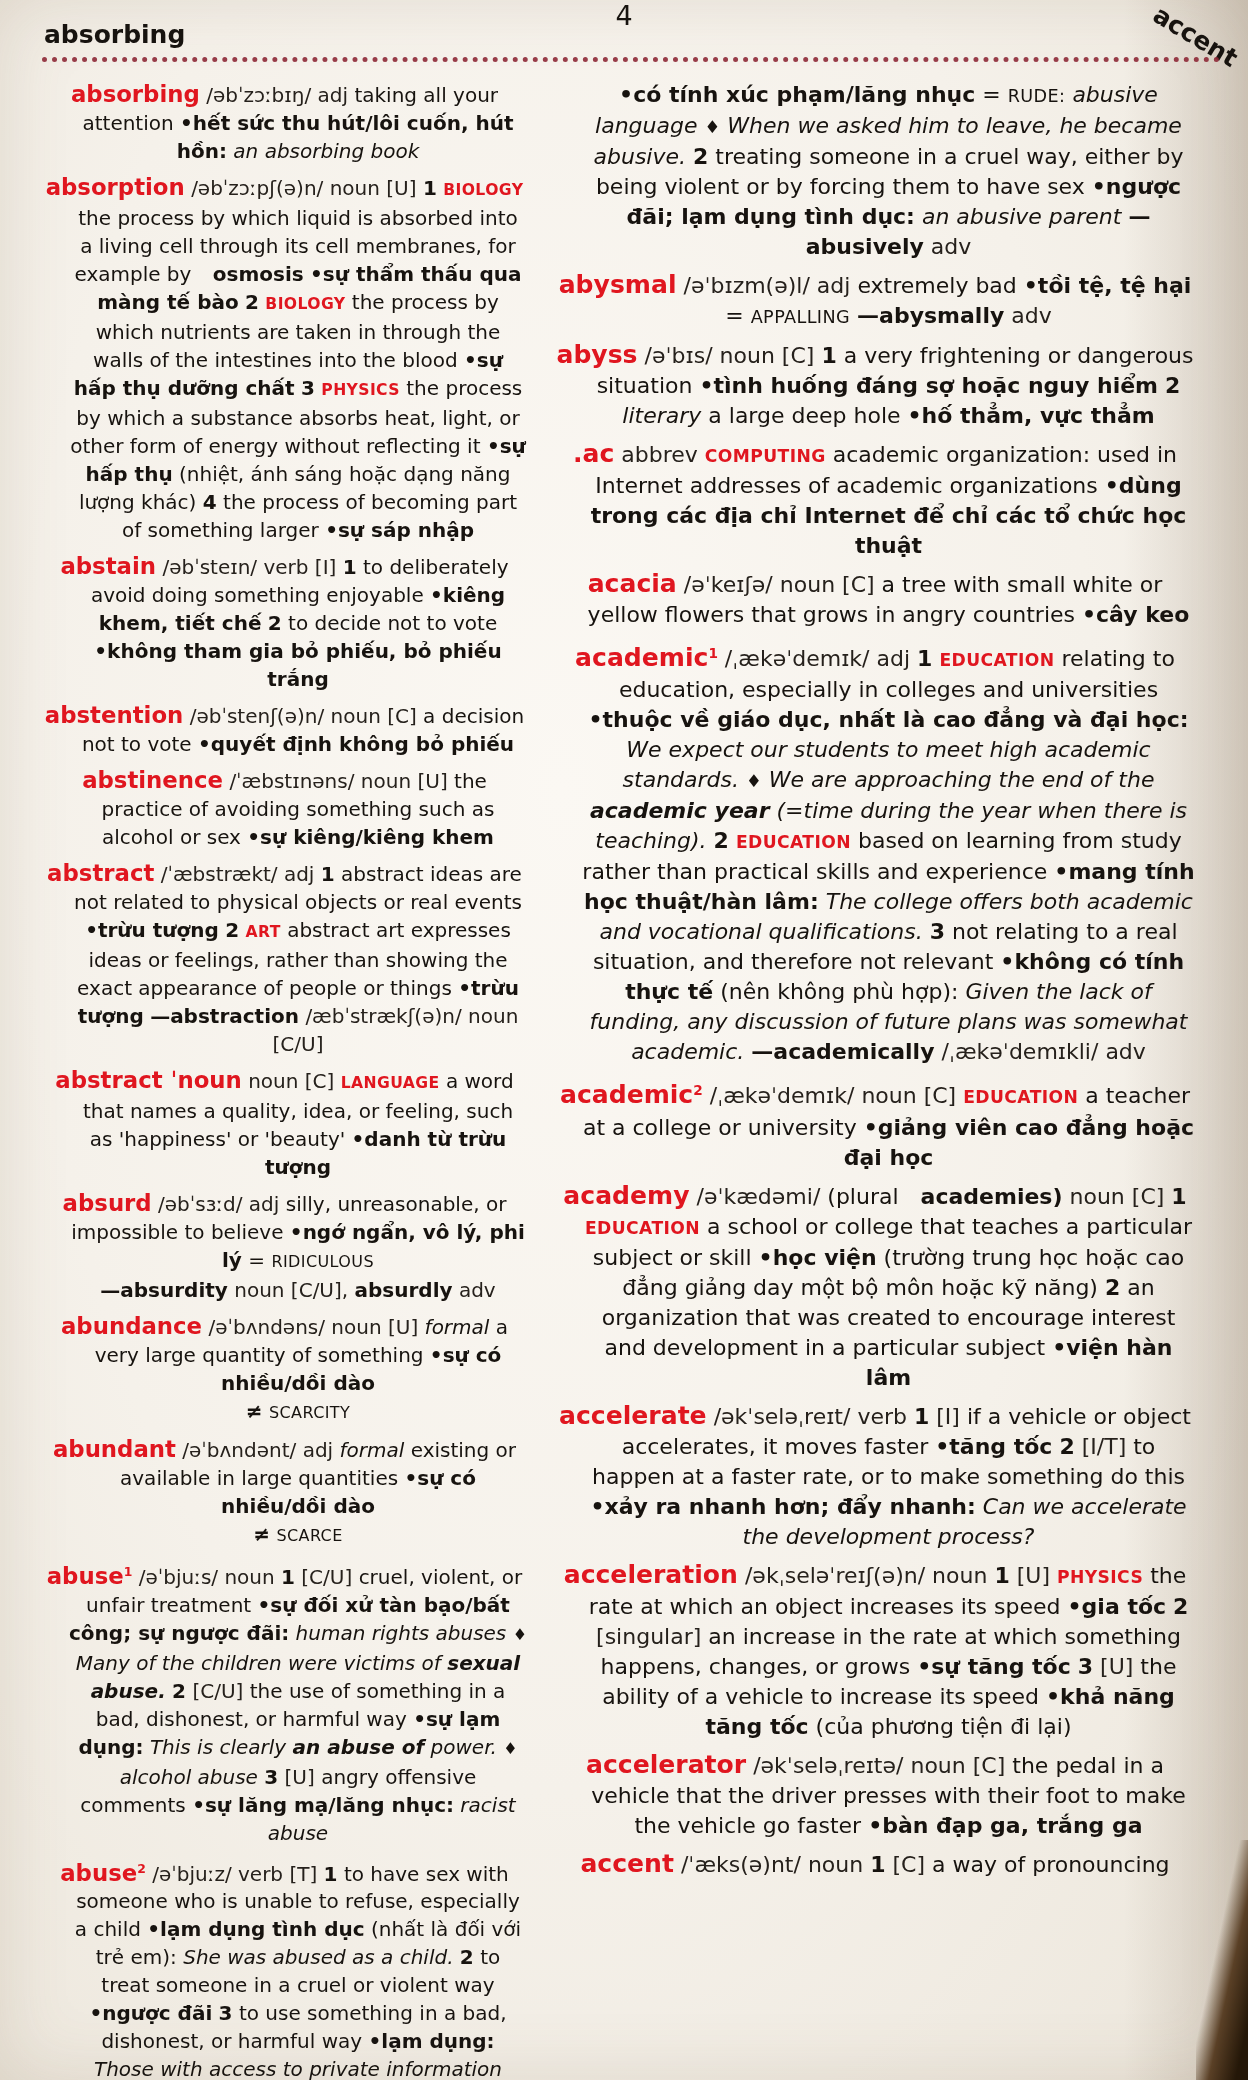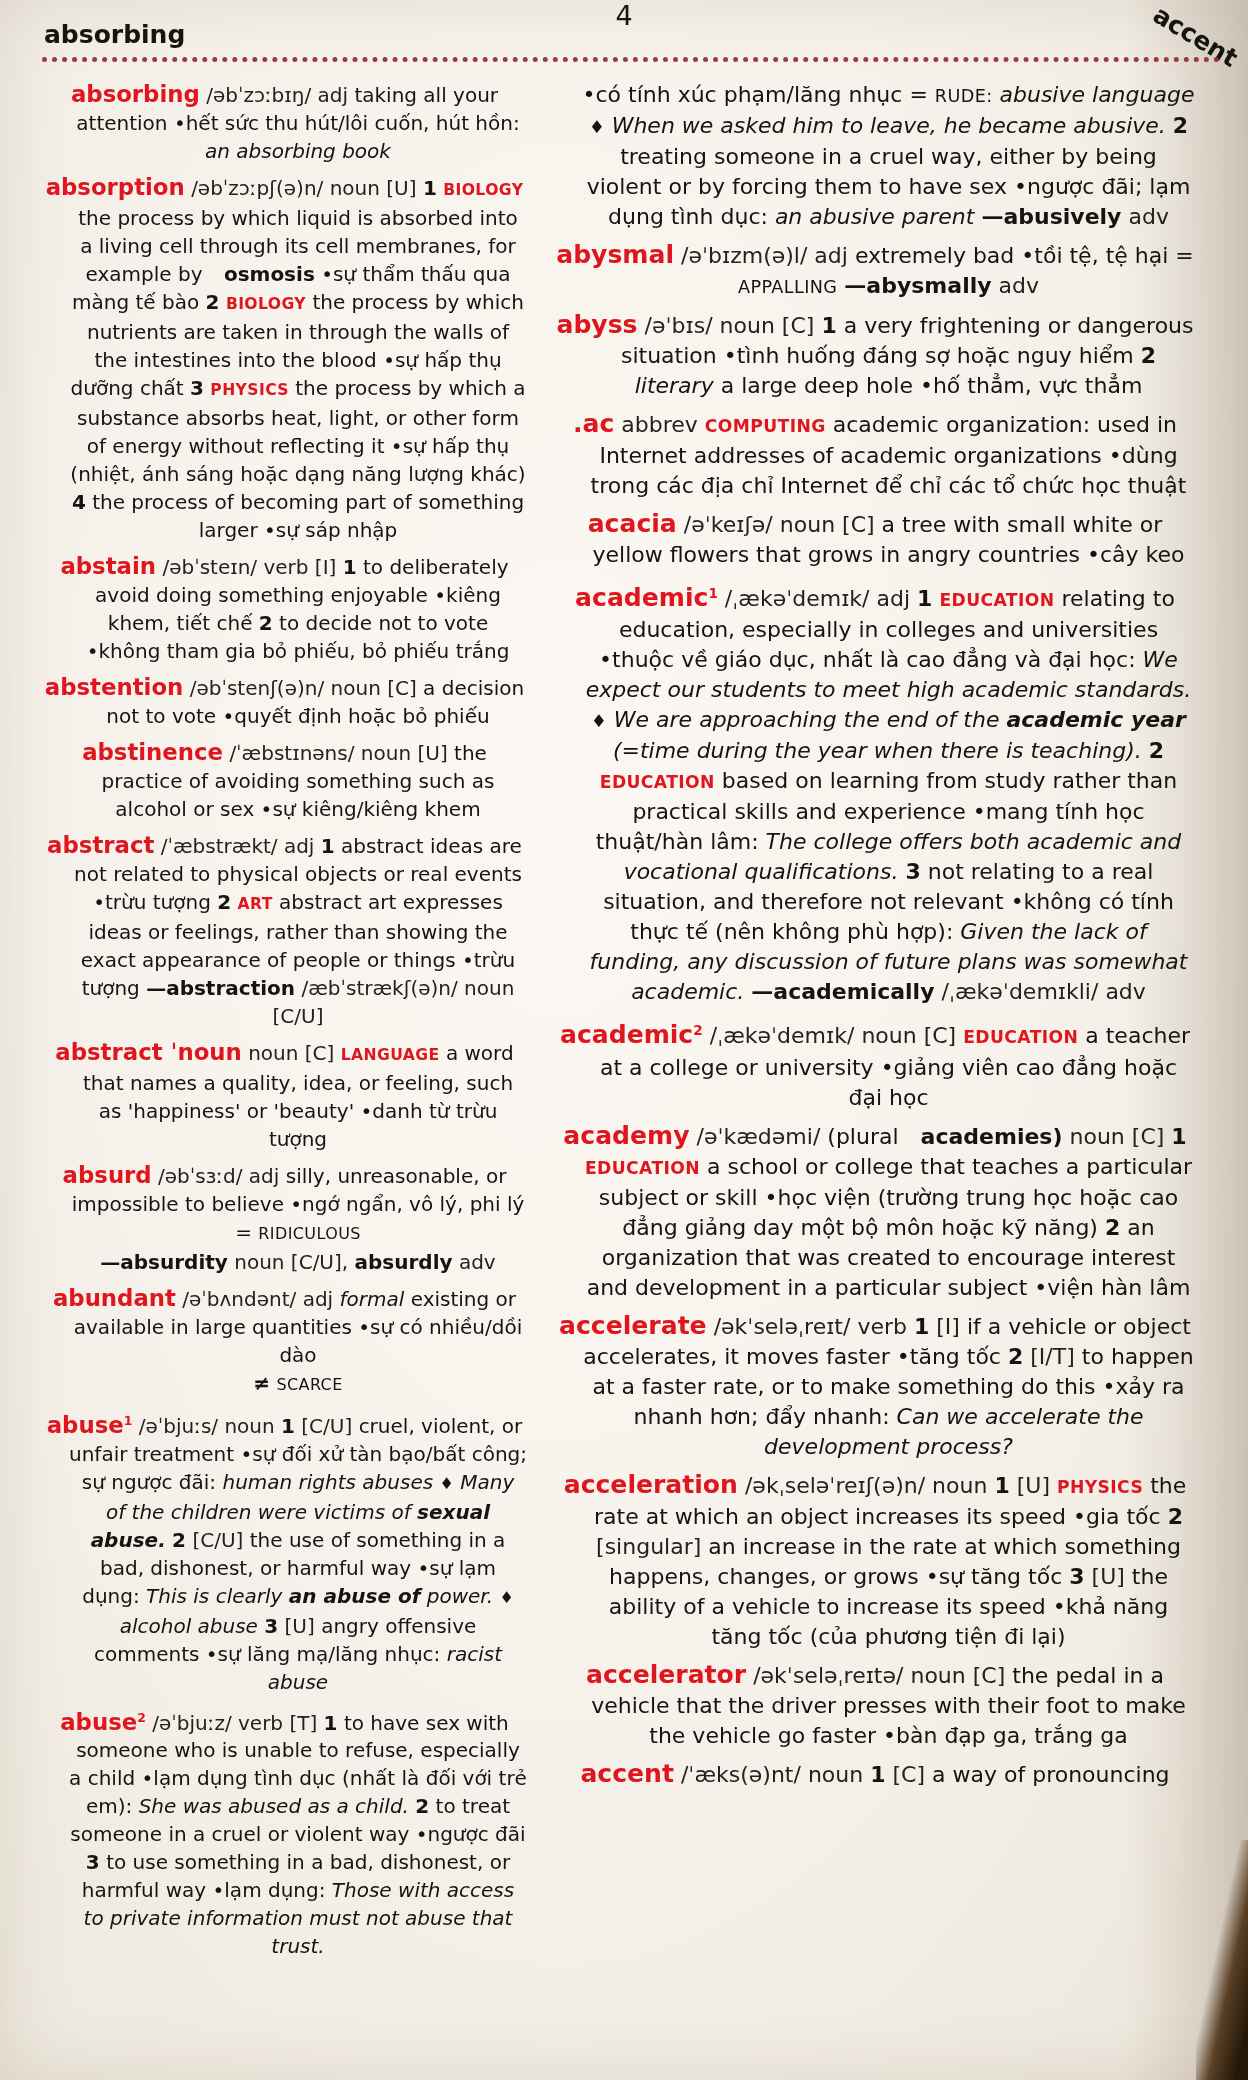--- a/index.html
+++ b/index.html
@@ -47,21 +47,21 @@
   .entry{margin:0 0 8px 0;padding-left:27px;text-indent:-27px;text-align:center;}
   .entry.cont{text-indent:0;}
   .seg-hw{color:#e0161f;font-weight:700;font-size:1.14em;}
   sup.seg-sup{color:#e0161f;font-weight:700;font-size:0.62em;}
   .seg-pron{color:#26211c;}
   .seg-pos{color:#26211c;}
   .seg-gram{color:#26211c;}
   .seg-num{font-weight:700;}
   .seg-field{color:#e0161f;font-weight:700;font-size:0.78em;letter-spacing:0.4px;}
   .seg-txt{}
-  .seg-vn{font-weight:400;}
+  .seg-vn{font-weight:700;}
   .seg-ex{font-style:italic;}
   .seg-exb{font-style:italic;font-weight:700;margin-top:47px;}
   .seg-der{font-weight:700;}
   .seg-syn{font-size:0.8em;letter-spacing:0.4px;}
   .seg-ant{font-weight:700;}
   .seg-eq{}
   .seg-dia{font-size:0.8em;}
   .seg-it{font-style:italic;}
   .seg-bold{font-weight:700;margin-left:15px;}
 </style>
@@ -72,25 +72,26 @@
   <div class="page-number">4</div>
   <div class="guide-left">absorbing</div>
   <div class="guide-right">accent</div>
   <div class="dotted-rule"></div>
 
   <div class="columns">
     <div class="col col-left" id="col-left">
         <div class="entry"><span class="seg-hw">absorbing</span> <span class="seg-pron">/əbˈzɔːbɪŋ/</span> <span class="seg-pos">adj</span> <span class="seg-txt">taking all your attention</span> <span class="seg-vn">•hết sức thu hút/lôi cuốn, hút hồn:</span> <span class="seg-ex">an absorbing book</span></div>
         <div class="entry"><span class="seg-hw">absorption</span> <span class="seg-pron">/əbˈzɔːpʃ(ə)n/</span> <span class="seg-pos">noun</span> <span class="seg-gram">[U]</span> <span class="seg-num">1</span> <span class="seg-field">BIOLOGY</span> <span class="seg-txt">the process by which liquid is absorbed into a living cell through its cell membranes, for example by</span> <span class="seg-bold">osmosis</span> <span class="seg-vn">•sự thẩm thấu qua màng tế bào</span> <span class="seg-num">2</span> <span class="seg-field">BIOLOGY</span> <span class="seg-txt">the process by which nutrients are taken in through the walls of the intestines into the blood</span> <span class="seg-vn">•sự hấp thụ dưỡng chất</span> <span class="seg-num">3</span> <span class="seg-field">PHYSICS</span> <span class="seg-txt">the process by which a substance absorbs heat, light, or other form of energy without reflecting it</span> <span class="seg-vn">•sự hấp thụ</span> <span class="seg-txt">(nhiệt, ánh sáng hoặc dạng năng lượng khác)</span> <span class="seg-num">4</span> <span class="seg-txt">the process of becoming part of something larger</span> <span class="seg-vn">•sự sáp nhập</span></div>
         <div class="entry"><span class="seg-hw">abstain</span> <span class="seg-pron">/əbˈsteɪn/</span> <span class="seg-pos">verb</span> <span class="seg-gram">[I]</span> <span class="seg-num">1</span> <span class="seg-txt">to deliberately avoid doing something enjoyable</span> <span class="seg-vn">•kiêng khem, tiết chế</span> <span class="seg-num">2</span> <span class="seg-txt">to decide not to vote</span> <span class="seg-vn">•không tham gia bỏ phiếu, bỏ phiếu trắng</span></div>
-        <div class="entry"><span class="seg-hw">abstention</span> <span class="seg-pron">/əbˈstenʃ(ə)n/</span> <span class="seg-pos">noun</span> <span class="seg-gram">[C]</span> <span class="seg-txt">a decision not to vote</span> <span class="seg-vn">•quyết định hoặc bỏ phiếu</span></div>
+        <div class="entry"><span class="seg-hw">abstention</span> <span class="seg-pron">/əbˈstenʃ(ə)n/</span> <span class="seg-pos">noun</span> <span class="seg-gram">[C]</span> <span class="seg-txt">a decision not to vote</span> <span class="seg-vn">•quyết định không bỏ phiếu</span></div>
         <div class="entry"><span class="seg-hw">abstinence</span> <span class="seg-pron">/ˈæbstɪnəns/</span> <span class="seg-pos">noun</span> <span class="seg-gram">[U]</span> <span class="seg-txt">the practice of avoiding something such as alcohol or sex</span> <span class="seg-vn">•sự kiêng/kiêng khem</span></div>
         <div class="entry"><span class="seg-hw">abstract</span> <span class="seg-pron">/ˈæbstrækt/</span> <span class="seg-pos">adj</span> <span class="seg-num">1</span> <span class="seg-txt">abstract ideas are not related to physical objects or real events</span> <span class="seg-vn">•trừu tượng</span> <span class="seg-num">2</span> <span class="seg-field">ART</span> <span class="seg-txt">abstract art expresses ideas or feelings, rather than showing the exact appearance of people or things</span> <span class="seg-vn">•trừu tượng</span> <span class="seg-der">—abstraction</span> <span class="seg-pron">/æbˈstrækʃ(ə)n/</span> <span class="seg-pos">noun</span> <span class="seg-gram">[C/U]</span></div>
         <div class="entry"><span class="seg-hw">abstract ˈnoun</span> <span class="seg-pos">noun</span> <span class="seg-gram">[C]</span> <span class="seg-field">LANGUAGE</span> <span class="seg-txt">a word that names a quality, idea, or feeling, such as 'happiness' or 'beauty'</span> <span class="seg-vn">•danh từ trừu tượng</span></div>
         <div class="entry"><span class="seg-hw">absurd</span> <span class="seg-pron">/əbˈsɜːd/</span> <span class="seg-pos">adj</span> <span class="seg-txt">silly, unreasonable, or impossible to believe</span> <span class="seg-vn">•ngớ ngẩn, vô lý, phi lý</span> <span class="seg-eq">=</span> <span class="seg-syn">RIDICULOUS</span><br><span class="seg-der">—absurdity</span> <span class="seg-pos">noun</span> <span class="seg-gram">[C/U],</span> <span class="seg-der">absurdly</span> <span class="seg-pos">adv</span></div>
+        <div class="entry"><span class="seg-hw">abundance</span> <span class="seg-pron">/əˈbʌndəns/</span> <span class="seg-pos">noun</span> <span class="seg-gram">[U]</span> <span class="seg-it">formal</span> <span class="seg-txt">a very large quantity of something</span> <span class="seg-vn">•sự có nhiều/dồi dào</span><br><span class="seg-ant">≠</span> <span class="seg-syn">SCARCITY</span></div>
         <div class="entry"><span class="seg-hw">abundant</span> <span class="seg-pron">/əˈbʌndənt/</span> <span class="seg-pos">adj</span> <span class="seg-it">formal</span> <span class="seg-txt">existing or available in large quantities</span> <span class="seg-vn">•sự có nhiều/dồi dào</span><br><span class="seg-ant">≠</span> <span class="seg-syn">SCARCE</span></div>
         <div class="entry"><span class="seg-hw">abuse</span><sup class="seg-sup">1</sup> <span class="seg-pron">/əˈbjuːs/</span> <span class="seg-pos">noun</span> <span class="seg-num">1</span> <span class="seg-gram">[C/U]</span> <span class="seg-txt">cruel, violent, or unfair treatment</span> <span class="seg-vn">•sự đối xử tàn bạo/bất công; sự ngược đãi:</span> <span class="seg-ex">human rights abuses</span> <span class="seg-dia">♦</span> <span class="seg-ex">Many of the children were victims of</span> <span class="seg-exb">sexual abuse.</span> <span class="seg-num">2</span> <span class="seg-gram">[C/U]</span> <span class="seg-txt">the use of something in a bad, dishonest, or harmful way</span> <span class="seg-vn">•sự lạm dụng:</span> <span class="seg-ex">This is clearly</span> <span class="seg-exb">an abuse of</span> <span class="seg-ex">power.</span> <span class="seg-dia">♦</span> <span class="seg-ex">alcohol abuse</span> <span class="seg-num">3</span> <span class="seg-gram">[U]</span> <span class="seg-txt">angry offensive comments</span> <span class="seg-vn">•sự lăng mạ/lăng nhục:</span> <span class="seg-ex">racist abuse</span></div>
         <div class="entry"><span class="seg-hw">abuse</span><sup class="seg-sup">2</sup> <span class="seg-pron">/əˈbjuːz/</span> <span class="seg-pos">verb</span> <span class="seg-gram">[T]</span> <span class="seg-num">1</span> <span class="seg-txt">to have sex with someone who is unable to refuse, especially a child</span> <span class="seg-vn">•lạm dụng tình dục</span> <span class="seg-txt">(nhất là đối với trẻ em):</span> <span class="seg-ex">She was abused as a child.</span> <span class="seg-num">2</span> <span class="seg-txt">to treat someone in a cruel or violent way</span> <span class="seg-vn">•ngược đãi</span> <span class="seg-num">3</span> <span class="seg-txt">to use something in a bad, dishonest, or harmful way</span> <span class="seg-vn">•lạm dụng:</span> <span class="seg-ex">Those with access to private information must not abuse that trust.</span>      </div>
       </div>
     <div class="col col-right" id="col-right">
         <div class="entry cont"><span class="seg-vn">•có tính xúc phạm/lăng nhục</span> <span class="seg-eq">=</span> <span class="seg-syn">RUDE:</span> <span class="seg-ex">abusive language</span> <span class="seg-dia">♦</span> <span class="seg-ex">When we asked him to leave, he became abusive.</span> <span class="seg-num">2</span> <span class="seg-txt">treating someone in a cruel way, either by being violent or by forcing them to have sex</span> <span class="seg-vn">•ngược đãi; lạm dụng tình dục:</span> <span class="seg-ex">an abusive parent</span> <span class="seg-der">—abusively</span> <span class="seg-pos">adv</span></div>
         <div class="entry"><span class="seg-hw">abysmal</span> <span class="seg-pron">/əˈbɪzm(ə)l/</span> <span class="seg-pos">adj</span> <span class="seg-txt">extremely bad</span> <span class="seg-vn">•tồi tệ, tệ hại</span> <span class="seg-eq">=</span> <span class="seg-syn">APPALLING</span> <span class="seg-der">—abysmally</span> <span class="seg-pos">adv</span></div>
         <div class="entry"><span class="seg-hw">abyss</span> <span class="seg-pron">/əˈbɪs/</span> <span class="seg-pos">noun</span> <span class="seg-gram">[C]</span> <span class="seg-num">1</span> <span class="seg-txt">a very frightening or dangerous situation</span> <span class="seg-vn">•tình huống đáng sợ hoặc nguy hiểm</span> <span class="seg-num">2</span> <span class="seg-it">literary</span> <span class="seg-txt">a large deep hole</span> <span class="seg-vn">•hố thẳm, vực thẳm</span></div>
         <div class="entry"><span class="seg-hw">.ac</span> <span class="seg-pos">abbrev</span> <span class="seg-field">COMPUTING</span> <span class="seg-txt">academic organization: used in Internet addresses of academic organizations</span> <span class="seg-vn">•dùng trong các địa chỉ Internet để chỉ các tổ chức học thuật</span></div>
         <div class="entry"><span class="seg-hw">acacia</span> <span class="seg-pron">/əˈkeɪʃə/</span> <span class="seg-pos">noun</span> <span class="seg-gram">[C]</span> <span class="seg-txt">a tree with small white or yellow flowers that grows in angry countries</span> <span class="seg-vn">•cây keo</span></div>

